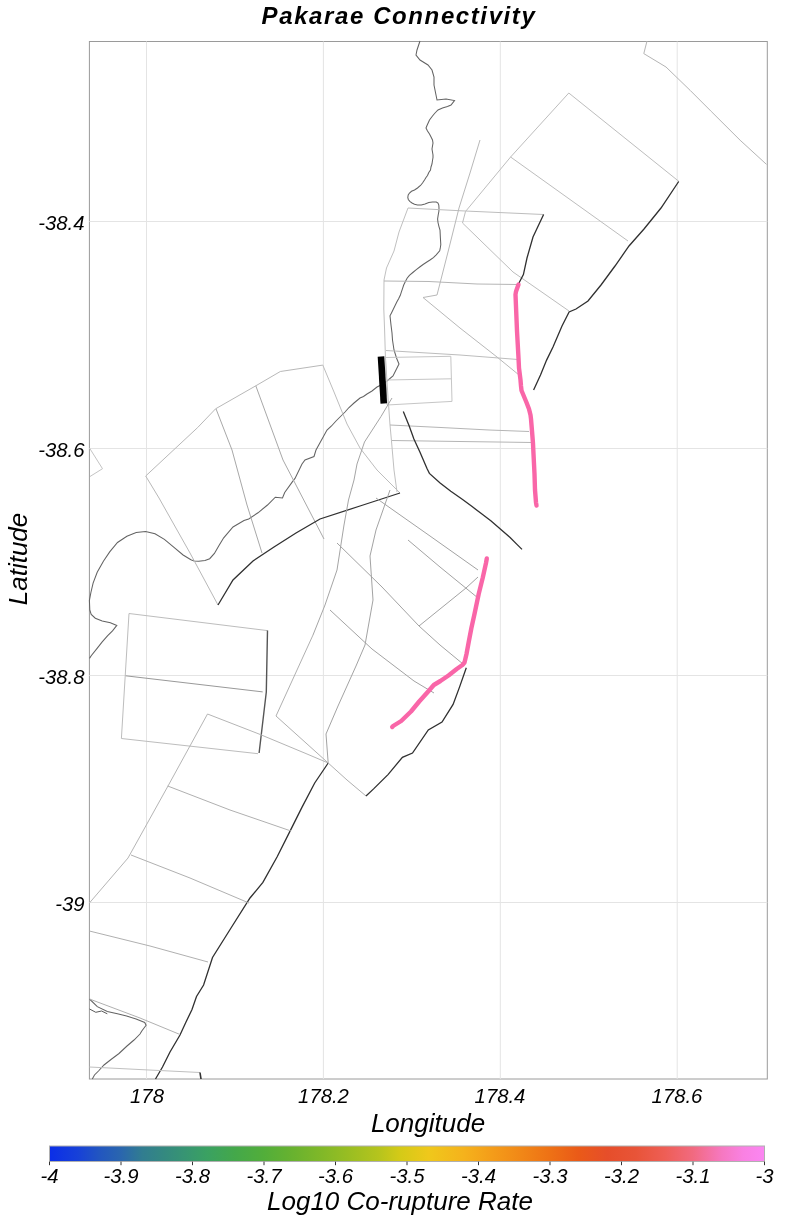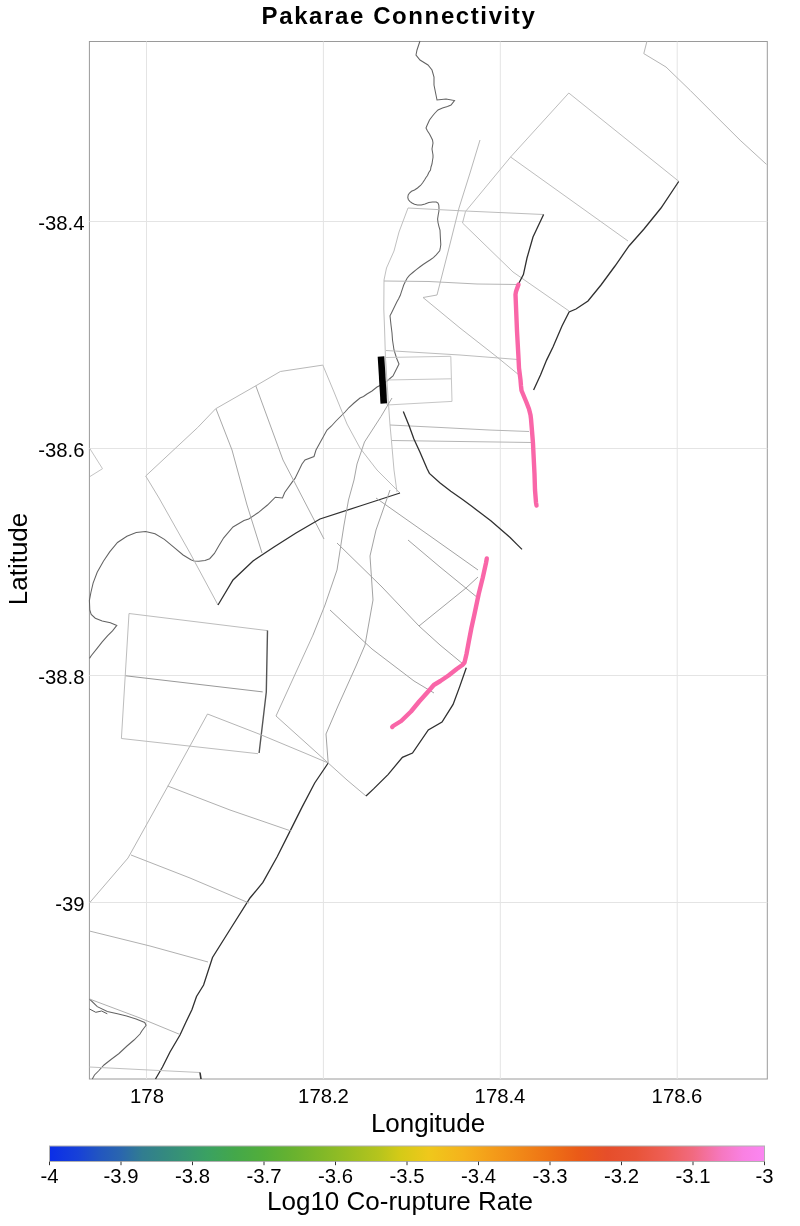--- a/index.html
+++ b/index.html
@@ -1,16 +1,16 @@
 <!DOCTYPE html>
 <html><head>
 <meta charset="utf-8">
 <style>
   html,body{margin:0;padding:0;background:#ffffff;}
-  #fig{position:relative;width:800px;height:1226px;background:#ffffff;font-family:"Liberation Sans",sans-serif;}
+  #fig{position:relative;width:800px;height:1226px;background:#ffffff;font-family:"Liberation Sans",sans-serif;font-style:italic;}
   svg{position:absolute;left:0;top:0;}
   text{font-family:"Liberation Sans",sans-serif;fill:#000000;}
 </style>
 </head>
 <body>
 <div id="fig">
 <svg width="800" height="1226" viewBox="0 0 800 1226">
   <defs>
     <linearGradient id="cbar" x1="0" y1="0" x2="1" y2="0">
       <stop offset="0" stop-color="#0b2ee8"></stop>

